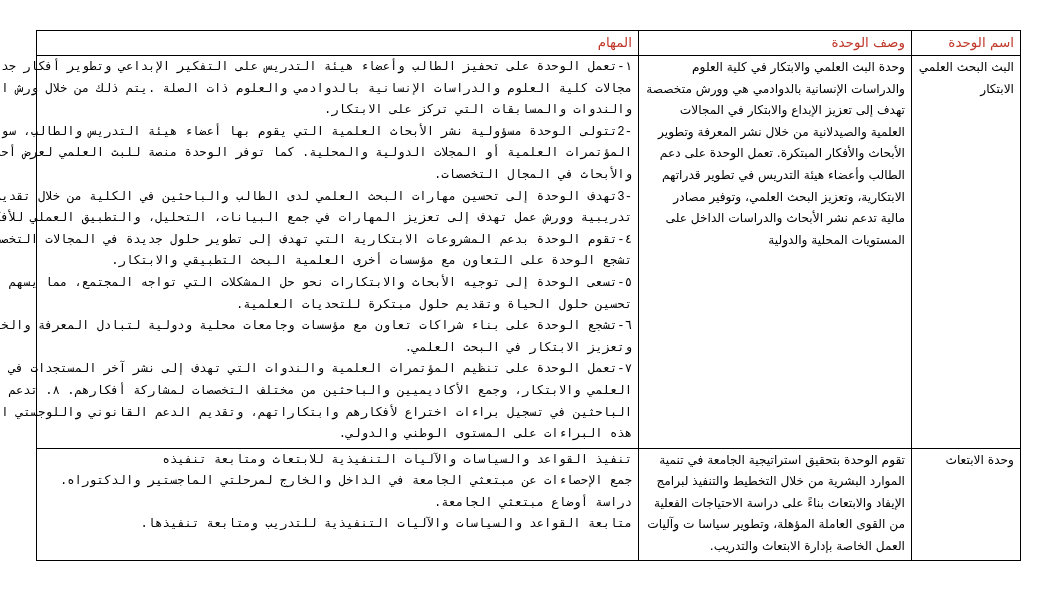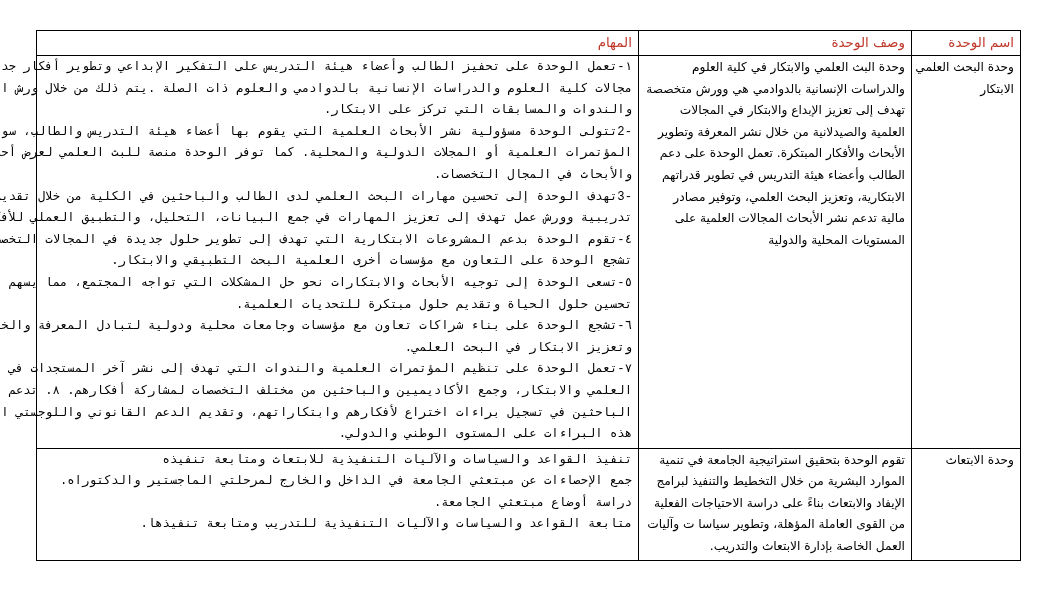--- a/index.html
+++ b/index.html
@@ -61,32 +61,32 @@
   <thead>
     <tr>
       <th>اسم الوحدة</th>
       <th>وصف الوحدة</th>
       <th>المهام</th>
     </tr>
   </thead>
   <tbody>
     <tr class="row-1">
       <td>
-        <span class="line">وحدة البحث العلمي</span>
+        <span class="line">البث البحث العلمي</span>
         <span class="line">الابتكار</span>
       </td>
       <td class="desc-cell">
         <span class="line">وحدة البث العلمي والابتكار في كلية العلوم</span>
         <span class="line">والدراسات الإنسانية بالدوادمي هي وورش متخصصة</span>
         <span class="line">تهدف إلى تعزيز الإبداع والابتكار في المجالات</span>
         <span class="line">العلمية والصيدلانية من خلال نشر المعرفة وتطوير</span>
         <span class="line">الأبحاث والأفكار المبتكرة. تعمل الوحدة على دعم</span>
         <span class="line">الطالب وأعضاء هيئة التدريس في تطوير قدراتهم</span>
         <span class="line">الابتكارية، وتعزيز البحث العلمي، وتوفير مصادر</span>
-        <span class="line">مالية تدعم نشر الأبحاث المجالات العلمية على</span>
+        <span class="line">مالية تدعم نشر الأبحاث والدراسات الداخل على</span>
         <span class="line">المستويات المحلية والدولية</span>
       </td>
       <td class="tasks-cell">
         <span class="line">١-تعمل الوحدة على تحفيز الطالب وأعضاء هيئة التدريس على التفكير الإبداعي وتطوير أفكار جديدة في</span>
         <span class="line">مجالات كلية العلوم والدراسات الإنسانية بالدوادمي والعلوم ذات الصلة .يتم ذلك من خلال ورش العمل</span>
         <span class="line">والندوات والمسابقات التي تركز على الابتكار.</span>
         <span class="line"> -2تتولى الوحدة مسؤولية نشر الأبحاث العلمية التي يقوم بها أعضاء هيئة التدريس والطالب، سواء من خلال</span>
         <span class="line">المؤتمرات العلمية أو المجلات الدولية والمحلية. كما توفر الوحدة منصة للبث العلمي لعرض أحدث التطورات</span>
         <span class="line">والأبحاث في المجال التخصصات.</span>
         <span class="line"> -3تهدف الوحدة إلى تحسين مهارات البحث العلمي لدى الطالب والباحثين في الكلية من خلال تقديم دورات</span>

